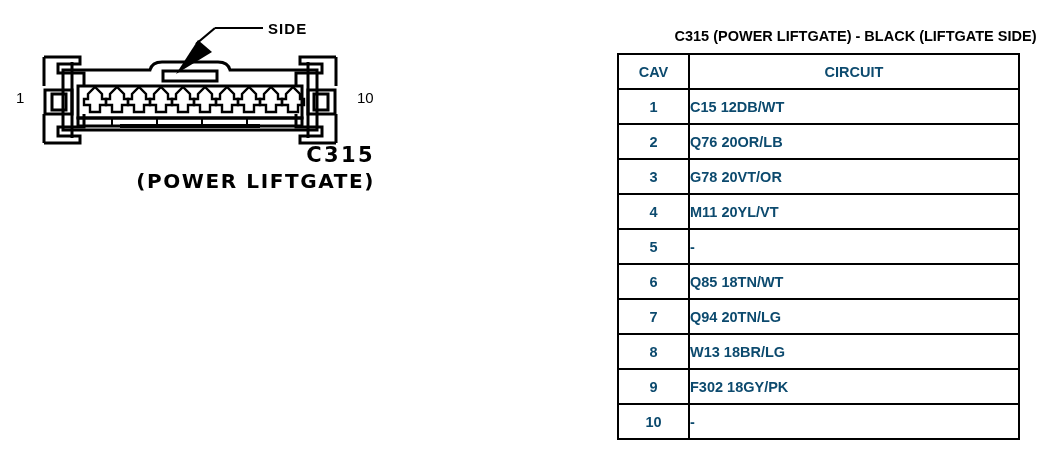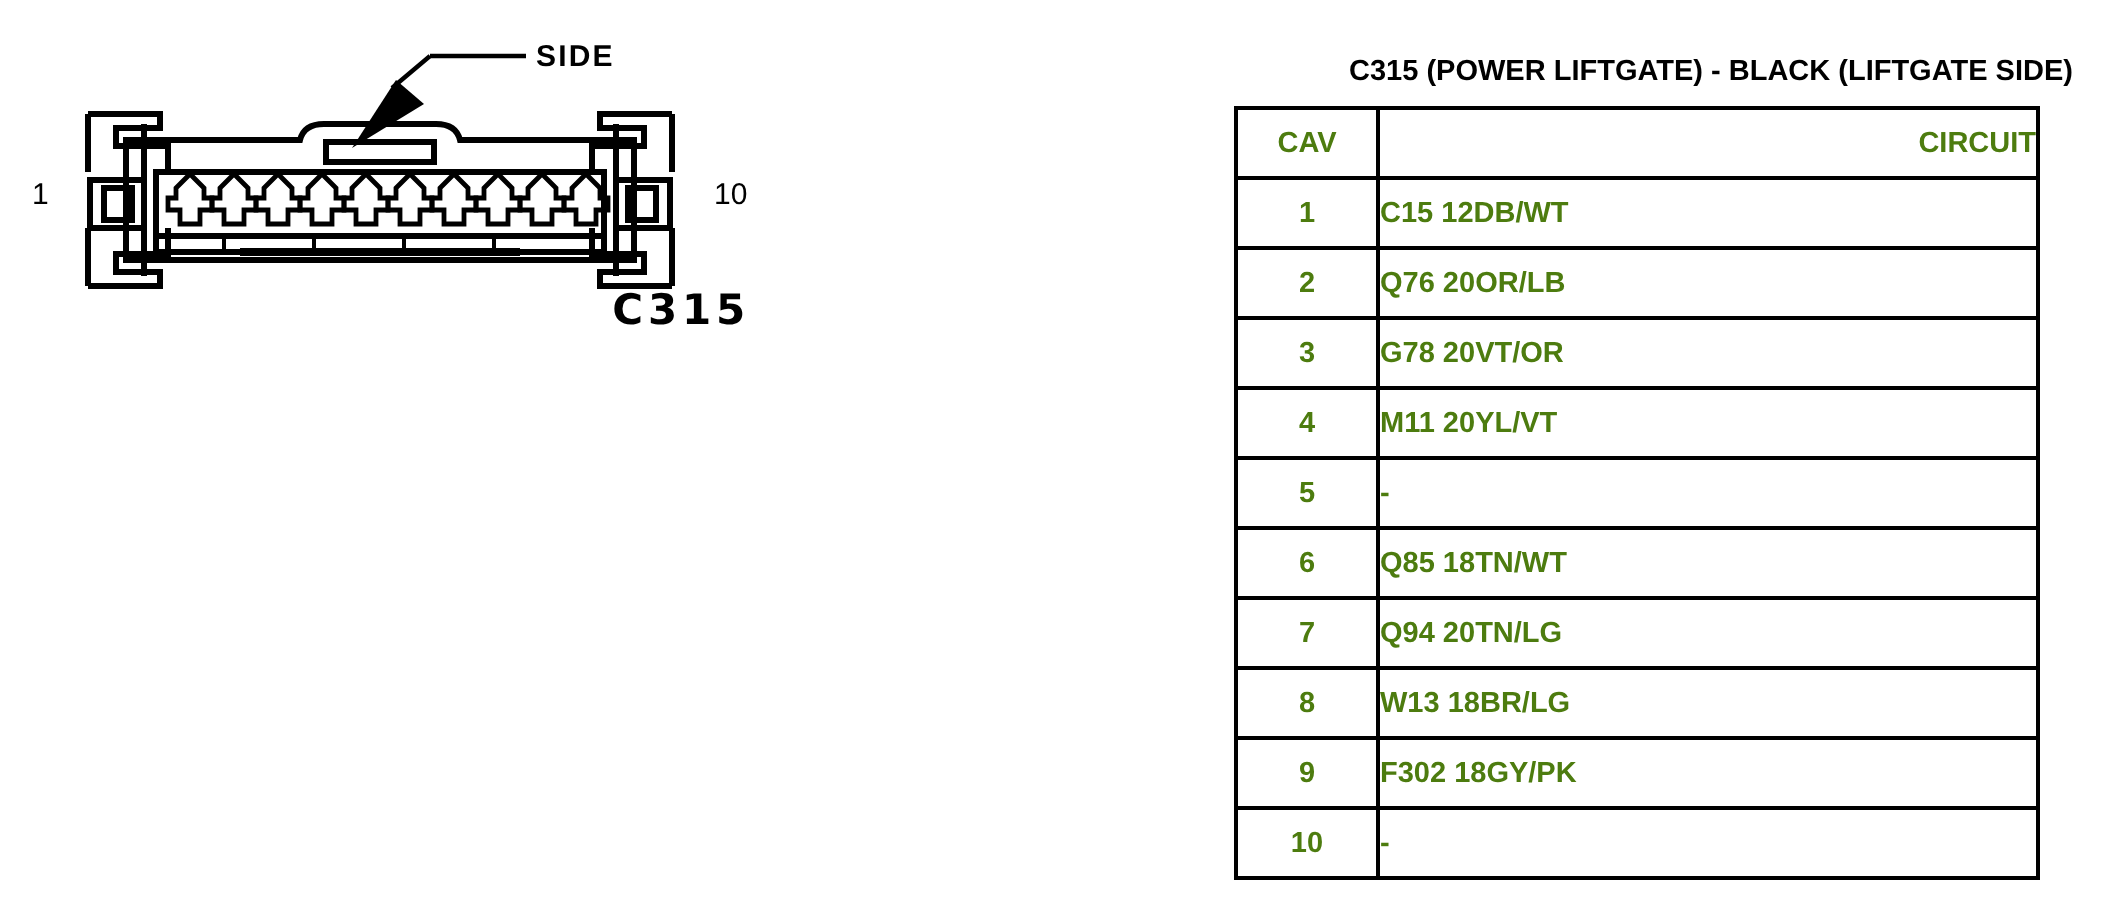--- a/index.html
+++ b/index.html
@@ -98,31 +98,31 @@
     table-layout: fixed;
   }
   table#cav-table td,
   table#cav-table th {
     border: 2.5px solid #000;
     height: 33px;
     padding: 0;
     font-family: "Liberation Sans", sans-serif;
     font-weight: 700;
     font-size: 14.5px;
-    color: #4d7c0f;
+    color: #0c4a6e;
   }
   table#cav-table col.c-cav { width: 71px; }
   table#cav-table col.c-cir { width: 330px; }
 
   th.head-cav, td.cell-cav {
     text-align: center;
     vertical-align: middle;
   }
   th.head-cir {
-    text-align: right;
+    text-align: center;
     vertical-align: middle;
   }
   td.cell-cir {
     text-align: left;
     vertical-align: middle;
     padding-left: 9px;
   }
 </style>
 </head>
 <body>
@@ -233,20 +233,21 @@
   </svg>
 
   <span class="pin-label" id="pin-label-left">1</span>
 
   <span class="pin-label" id="pin-label-right">10</span>
 
   <span id="black-label">SIDE</span>
 
   <div id="connector-caption">
     <span class="cap-line">C315</span>
+    <span class="cap-line second">(POWER LIFTGATE)</span>
   </div>
 </div>
 
 <div id="table-panel">
 
   <div id="table-title">C315 (POWER LIFTGATE) - BLACK (LIFTGATE SIDE)</div>
 
   <table id="cav-table">
     <colgroup>
       <col class="c-cav">

